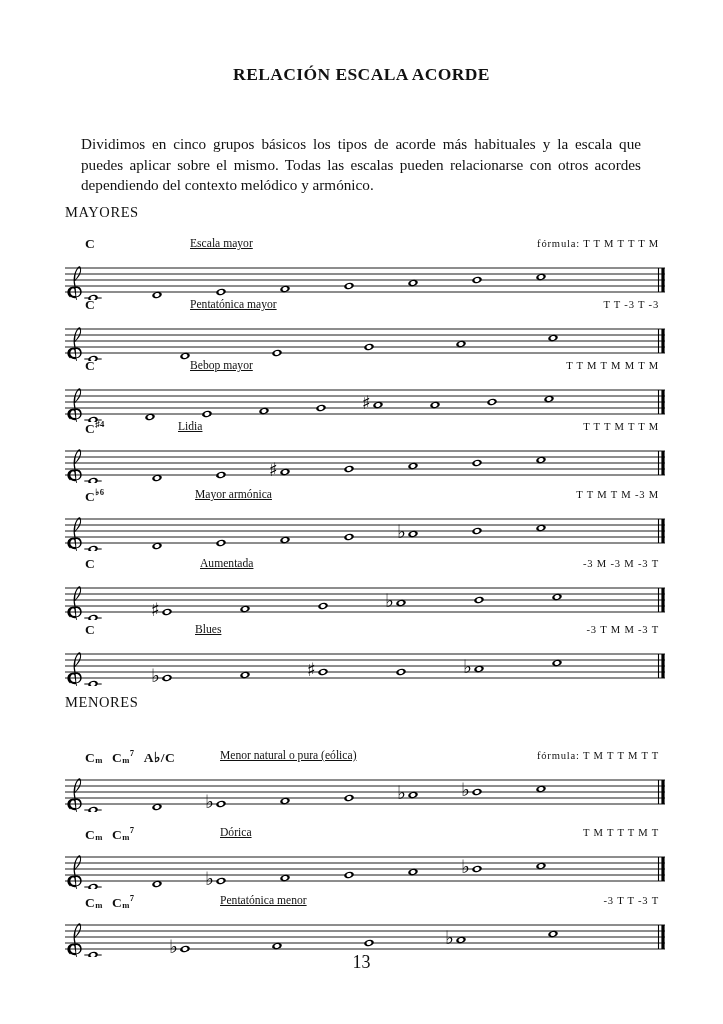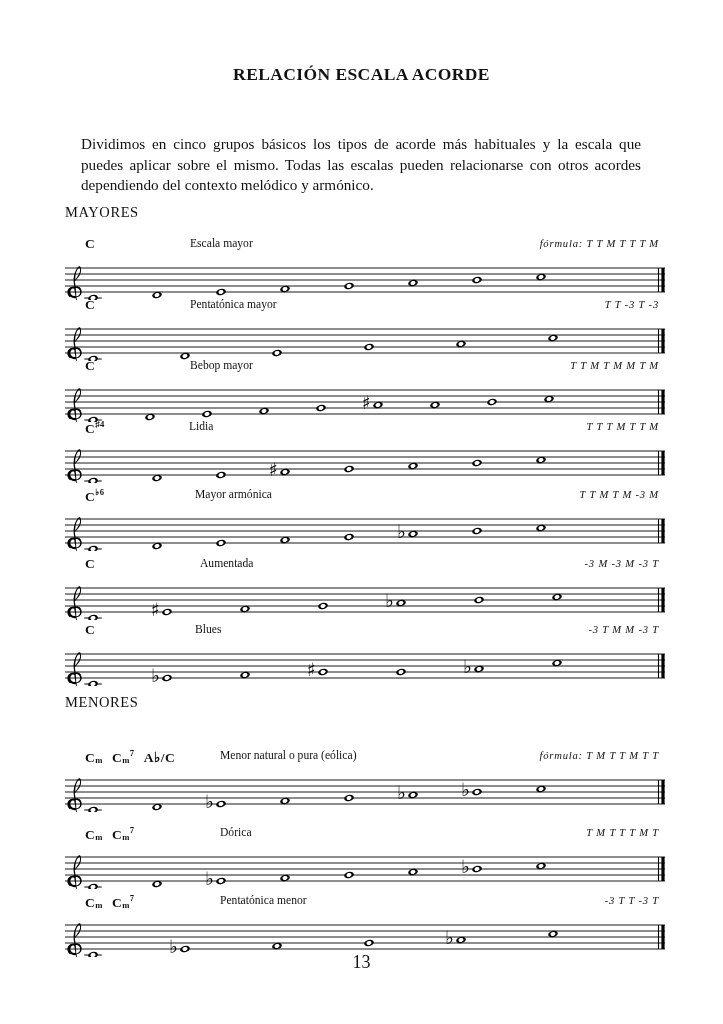--- a/index.html
+++ b/index.html
@@ -50,26 +50,26 @@
   }
   .chords .ch { display:inline-block; margin-right:9px; position:relative; }
   .chords .ch:last-child { margin-right:0; }
   .chords sub { font-size:8.6px; vertical-align:baseline; position:relative; top:1px; }
   .chords sup { font-size:8.6px; vertical-align:super; }
 
   .scale-name {
     position:absolute; top:1px;
     font-size:11.6px;
     white-space:nowrap;
+    text-decoration:underline;
   }
 
   .formula {
     position:absolute; right:6px; top:2px;
     font-size:10.6px;
-    font-style:italic;
     letter-spacing:0.8px;
     white-space:nowrap;
   }
 
   .staff-wrap { position:relative; height:44px; }
   svg.staff { display:block; }
 
   .page-number {
     position:absolute; left:0; top:952px; width:723px;
     text-align:center; font-size:18px;
@@ -243,21 +243,21 @@
               <ellipse cx="484" cy="21" rx="2.5584000000000002" ry="1.9716" fill="#ffffff" transform="rotate(-16 484 21)"></ellipse>
             </g>
             <line x1="593.5" y1="12" x2="593.5" y2="36" stroke="#000000" stroke-width="1.1"></line>
             <rect x="596.4" y="12" width="3.2" height="24" fill="#000000"></rect>
           </svg>
         </div>
       </div>
       <div class="system" style="top: 419px;">
         <div class="sys-head">
           <div class="chords"><span class="ch">C<sup>♯4</sup></span></div>
-          <div class="scale-name" style="left: 124px;">Lidia</div>
+          <div class="scale-name" style="left: 113px;">Lidia</div>
           <div class="formula">T T T M T T M</div>
         </div>
         <div class="staff-wrap">
           <svg width="600" height="44" viewBox="0 0 600 44" class="staff">
             <line x1="0" y1="12" x2="600" y2="12" stroke="#000000" stroke-width="0.9"></line>
             <line x1="0" y1="18" x2="600" y2="18" stroke="#000000" stroke-width="0.9"></line>
             <line x1="0" y1="24" x2="600" y2="24" stroke="#000000" stroke-width="0.9"></line>
             <line x1="0" y1="30" x2="600" y2="30" stroke="#000000" stroke-width="0.9"></line>
             <line x1="0" y1="36" x2="600" y2="36" stroke="#000000" stroke-width="0.9"></line>
             <g transform="translate(3,24) scale(0.9677419354838709)">

